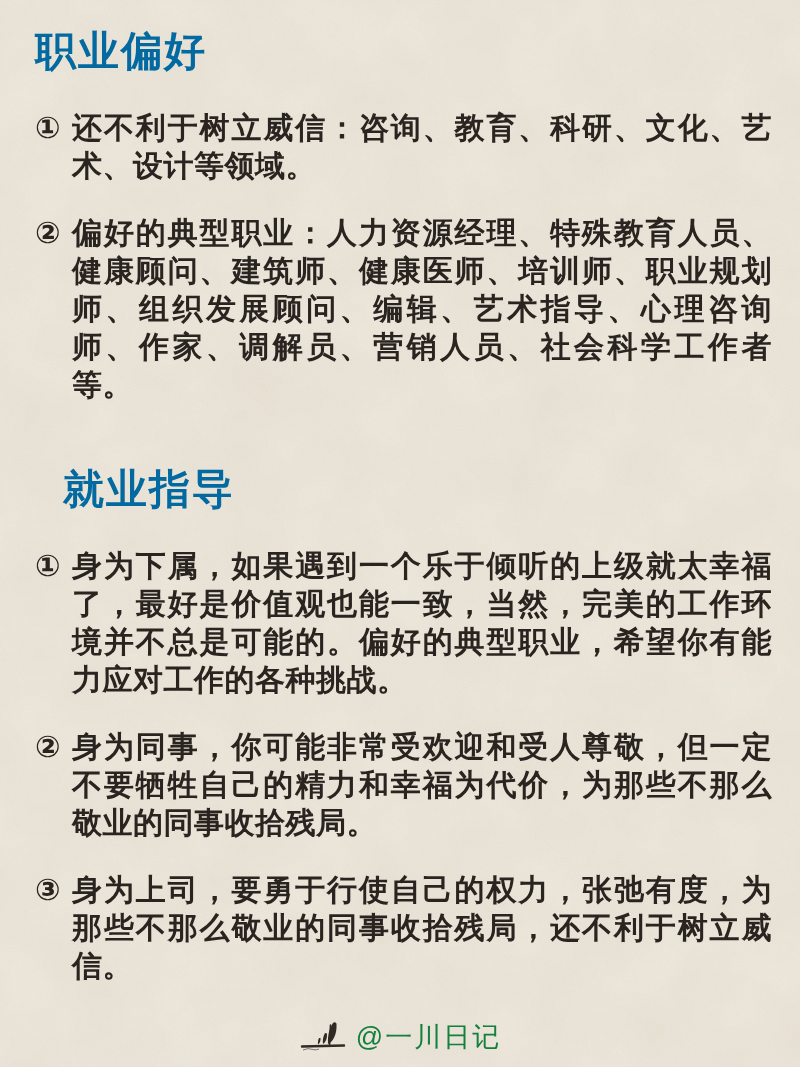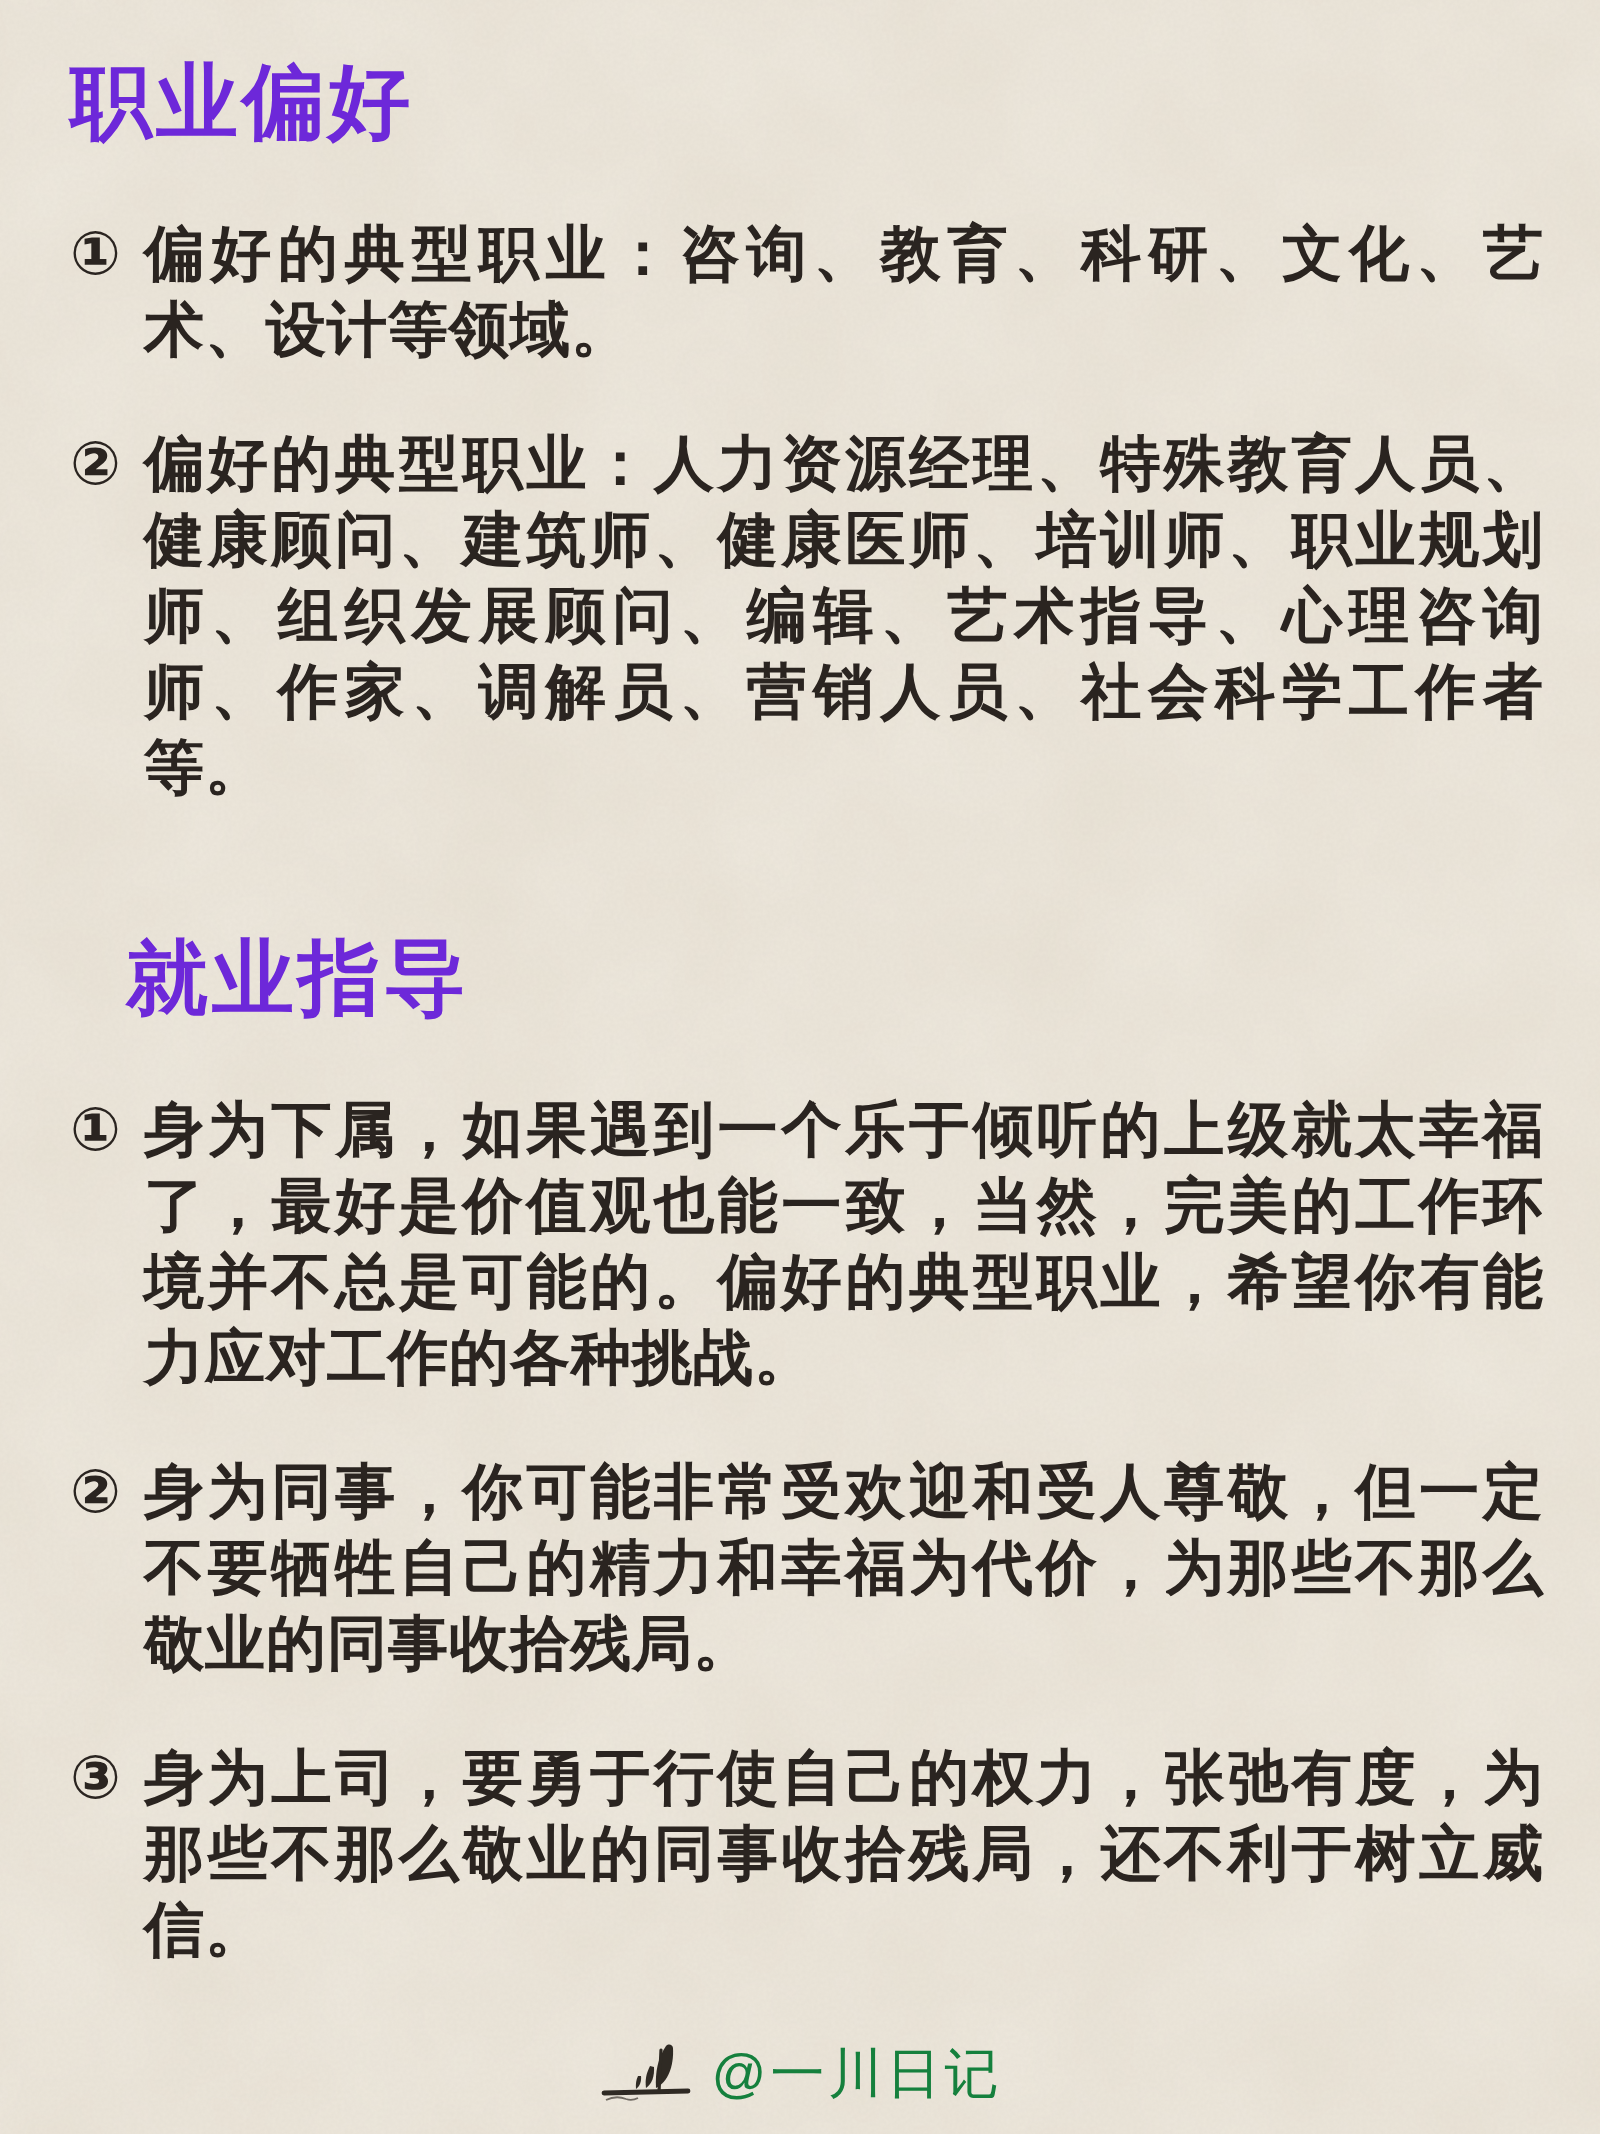--- a/index.html
+++ b/index.html
@@ -29,21 +29,21 @@
     left: 35px;
     right: 28px;
     color: #2a2420;
   }
   .heading {
     margin: 0 0 36px 0;
     font-size: 41px;
     line-height: 1.05;
     font-weight: 900;
     letter-spacing: 2px;
-    color: #6d28d9;
+    color: #0369a1;
   }
   .section-2 .heading {
     margin-top: 64px;
     margin-left: 28px;
   }
   .para {
     display: flex;
     margin: 0 0 29px 0;
     font-size: 30px;
     line-height: 38px;
@@ -96,21 +96,21 @@
     <rect x="0" y="0" width="800" height="1067" filter="url(#fibers)"></rect>
   </svg>
 
   <div class="content">
 
     <div class="section section-1">
       <h1 class="heading">职业偏好</h1>
 
       <div class="para">
         <span class="marker">①</span>
-        <span class="ptext">偏好的典型职业：咨询、教育、科研、文化、艺术、设计等领域。</span>
+        <span class="ptext">还不利于树立威信：咨询、教育、科研、文化、艺术、设计等领域。</span>
       </div>
 
       <div class="para">
         <span class="marker">②</span>
         <span class="ptext">偏好的典型职业：人力资源经理、特殊教育人员、健康顾问、建筑师、健康医师、培训师、职业规划师、组织发展顾问、编辑、艺术指导、心理咨询师、作家、调解员、营销人员、社会科学工作者等。</span>
       </div>
     </div>
 
     <div class="section section-2">
       <h1 class="heading">就业指导</h1>

